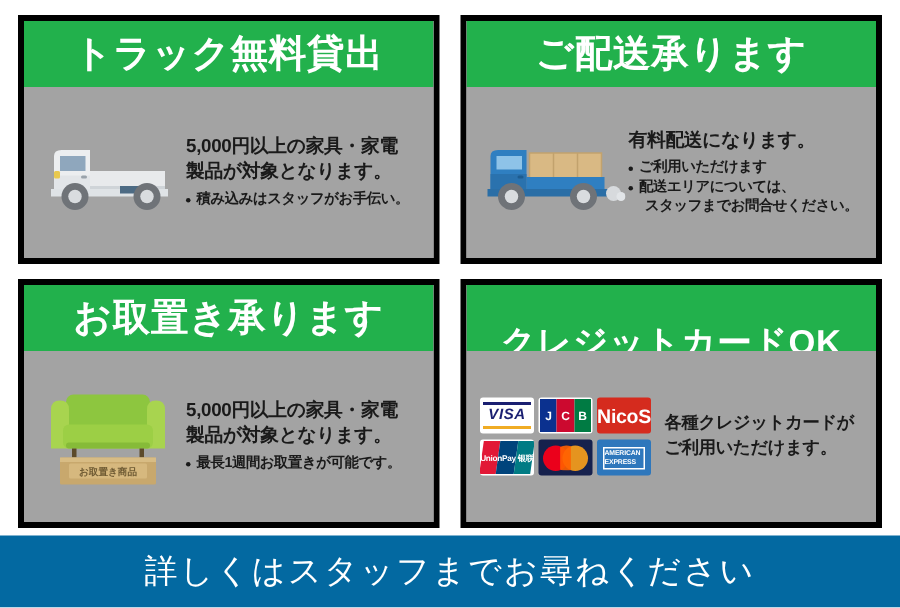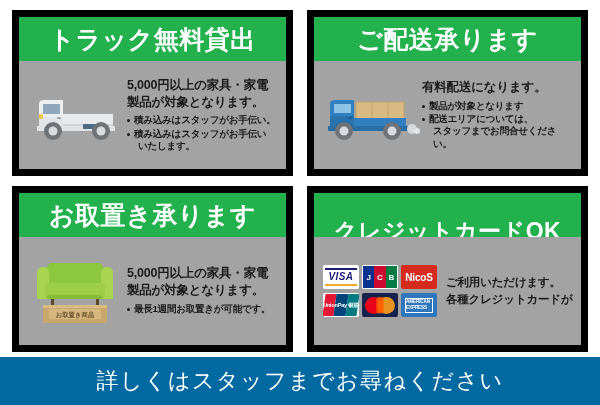--- a/index.html
+++ b/index.html
@@ -16,21 +16,21 @@
     position: absolute; left: 0; top: 0;
     width: 600px; height: 352px;
     display: grid;
     grid-template-columns: 1fr 1fr;
     grid-template-rows: 1fr 1fr;
     column-gap: 14px;
     row-gap: 10px;
     padding: 10px 12px 0 12px;
   }
   .panel {
-    border: 7px solid #000000;
+    border: 4px solid #000000;
     background: #ffffff;
     display: flex;
     flex-direction: column;
     overflow: hidden;
     justify-content: center;
   }
   .panel-header {
     background: #22b14c;
     color: #ffffff;
     height: 44px;
@@ -134,21 +134,21 @@
   .jcb { background: #ffffff; }
   .jcb .stripes { display: flex; height: 22px; width: 34px; }
   .jcb .s { flex: 1; display: flex; align-items: center; justify-content: center;
             color: #fff; font-size: 8px; font-weight: bold; }
   .jcb .s1 { background: #0b318f; }
   .jcb .s2 { background: #cc092f; }
   .jcb .s3 { background: #007b43; }
 
   
   .nicos { background: #d52b1e; }
-  .nicos span { color: #ffffff; font-size: 10px; font-weight: bold; letter-spacing: -0.2px; }
+  .nicos span { color: #ffffff; font-size: 13px; font-weight: bold; letter-spacing: -0.2px; }
 
   
   .unionpay { background: #ffffff; }
   .up-wrap { display: flex; width: 34px; height: 22px; transform: skewX(-8deg); }
   .up-wrap div { flex: 1; }
   .up1 { background: #e21836; }
   .up2 { background: #00447c; }
   .up3 { background: #007b84; }
   .unionpay .uptxt {
     position: absolute; color: #fff; font-size: 5.5px; font-weight: bold;
@@ -232,24 +232,20 @@
         </div>
         <div class="copy">
           <div class="lead">
             <div>5,000円以上の家具・家電</div>
             <div>製品が対象となります。</div>
           </div>
           <ul class="bullets">
             <li>
               <span>積み込みはスタッフがお手伝い。</span>
             </li>
-            <li>
-              <span>積み込みはスタッフがお手伝い</span>
-              <span class="cont">いたします。</span>
-            </li>
           </ul>
         </div>
       </div>
     </div>
 
     <div class="panel">
       <div class="panel-header">
         <span>ご配送承ります</span>
       </div>
       <div class="panel-body">
@@ -278,21 +274,21 @@
             <circle cx="92" cy="45" r="5" fill="#d7dadd"></circle>
             <circle cx="97" cy="47" r="3" fill="#e2e5e8"></circle>
           </svg>
         </div>
         <div class="copy">
           <div class="lead">
             <div>有料配送になります。</div>
           </div>
           <ul class="bullets">
             <li>
-              <span>製品が対象となります</span>
+              <span>ご利用いただけます</span>
             </li>
             <li>
               <span>配送エリアについては、</span>
               <span class="cont">スタッフまでお問合せください。</span>
             </li>
           </ul>
         </div>
       </div>
     </div>
 
@@ -379,22 +375,22 @@
           </div>
 
           <div class="card-logo amex">
             <div class="abox">
               <i>AMERICAN EXPRESS</i>
             </div>
           </div>
 
         </div>
         <div class="card-text">
+          <p>各種クレジットカードが</p>
           <p>ご利用いただけます。</p>
-          <p>各種クレジットカードが</p>
         </div>
       </div>
     </div>
 
   </div>
 
   <div class="footer">
     <span>詳しくはスタッフまでお尋ねください</span>
   </div>
 

